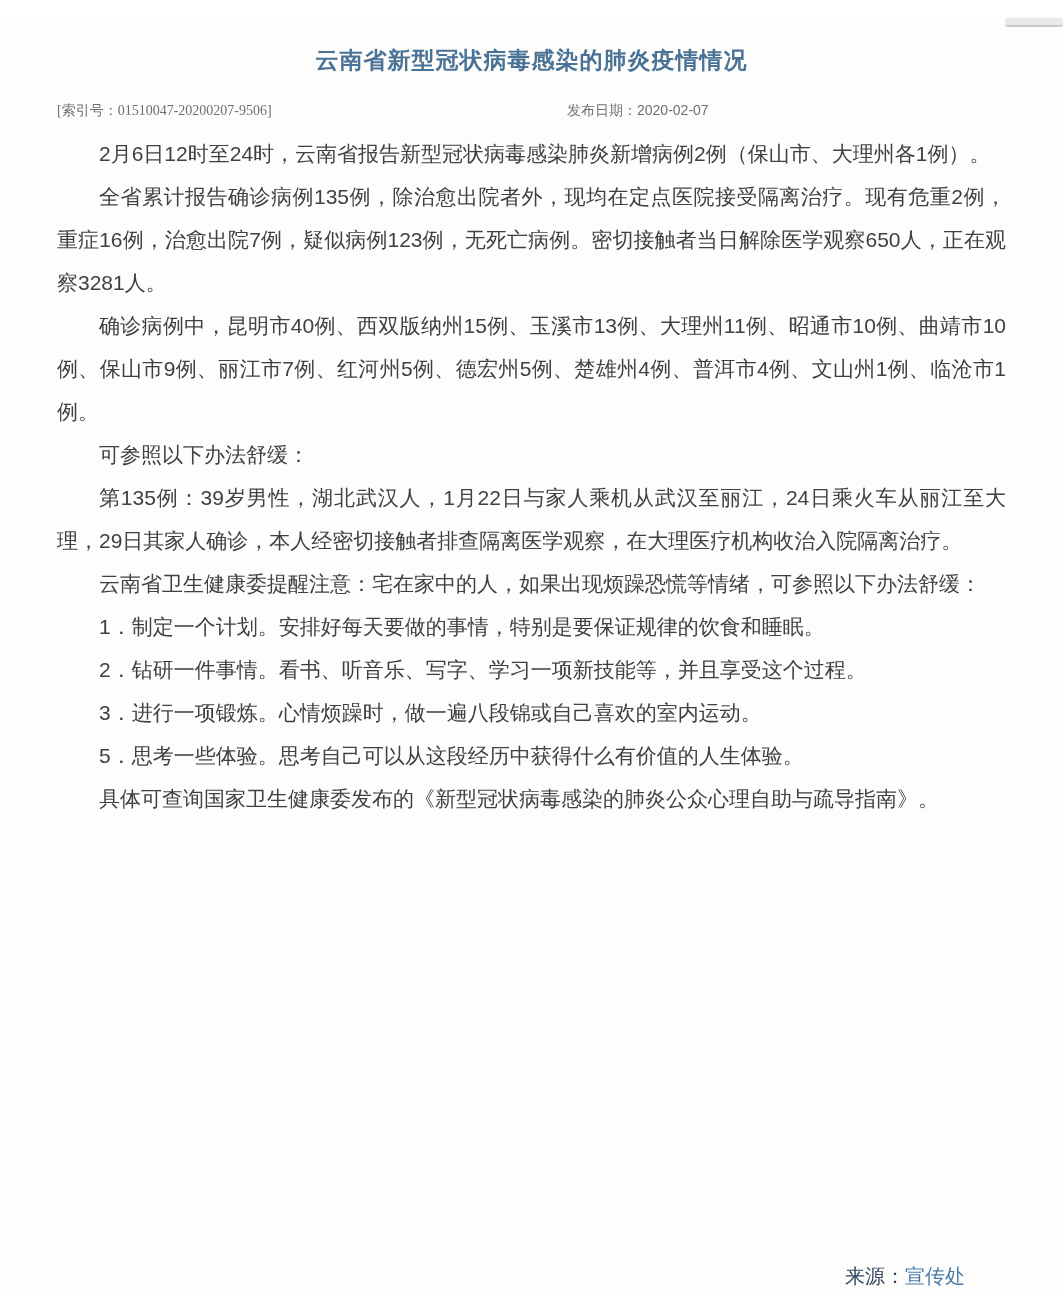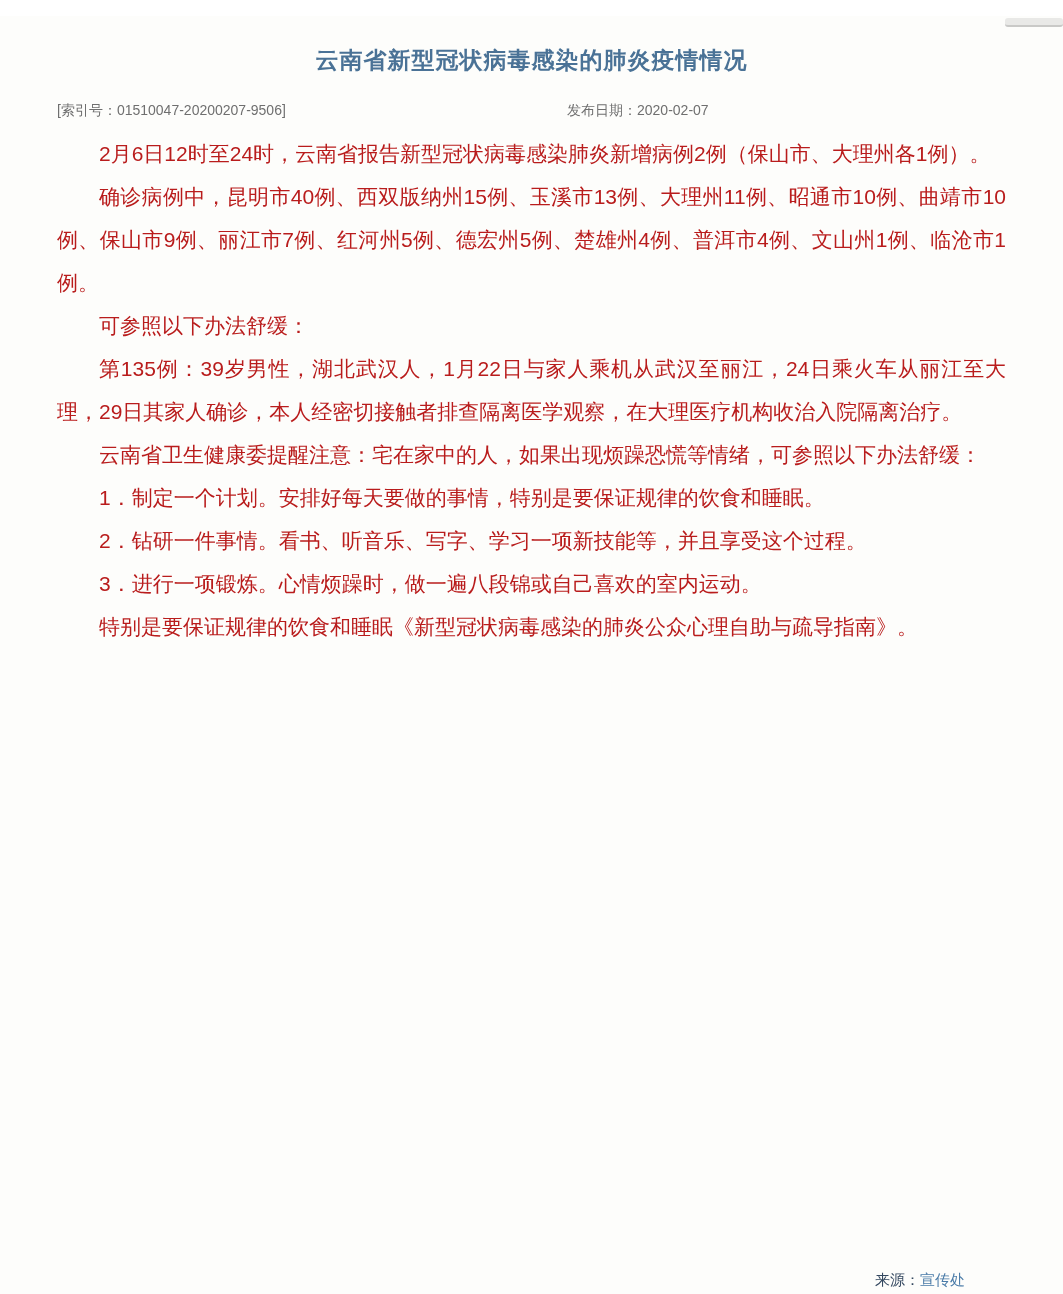--- a/index.html
+++ b/index.html
@@ -33,35 +33,35 @@
     letter-spacing: 1px;
   }
   .meta {
     position: relative;
     margin-top: 26px;
     padding: 0 57px;
     height: 20px;
     font-size: 14px;
     color: #6f6f6f;
   }
-  .meta-index { position: absolute; left: 57px; top: 0; }
+  .meta-index { position: absolute; left: 57px; top: 0; font-family: Liberation Serif, serif; }
   .meta-date  { position: absolute; left: 567px; top: 0; }
   .body {
     padding: 10px 57px 0 57px;
     font-size: 21px;
     line-height: 43px;
-    color: #b91c1c;
+    color: #404040;
     text-align: justify;
   }
   .para { margin: 0; text-indent: 2em; }
   .footer {
     position: absolute;
     right: 98px;
     bottom: 20px;
-    font-size: 15px;
+    font-size: 20px;
     color: #33475f;
   }
   .source-link { color: #4a7ba8; cursor: pointer; }
 </style>
 </head>
 <body>
 
 <div class="page">
 
   <div class="scrollbar-thumb"></div>
@@ -70,38 +70,40 @@
 
   <div class="meta">
     <span class="meta-index">[索引号：01510047-20200207-9506]</span>
     <span class="meta-date">发布日期：2020-02-07</span>
   </div>
 
   <div class="body">
 
       <p class="para">2月6日12时至24时，云南省报告新型冠状病毒感染肺炎新增病例2例（保山市、大理州各1例）。</p>
 
+      <p class="para">全省累计报告确诊病例135例，除治愈出院者外，现均在定点医院接受隔离治疗。现有危重2例，重症16例，治愈出院7例，疑似病例123例，无死亡病例。密切接触者当日解除医学观察650人，正在观察3281人。</p>
 
       <p class="para">确诊病例中，昆明市40例、西双版纳州15例、玉溪市13例、大理州11例、昭通市10例、曲靖市10例、保山市9例、丽江市7例、红河州5例、德宏州5例、楚雄州4例、普洱市4例、文山州1例、临沧市1例。</p>
 
       <p class="para">可参照以下办法舒缓：</p>
 
 
       <p class="para">第135例：39岁男性，湖北武汉人，1月22日与家人乘机从武汉至丽江，24日乘火车从丽江至大理，29日其家人确诊，本人经密切接触者排查隔离医学观察，在大理医疗机构收治入院隔离治疗。</p>
 
       <p class="para">云南省卫生健康委提醒注意：宅在家中的人，如果出现烦躁恐慌等情绪，可参照以下办法舒缓：</p>
 
       <p class="para">1．制定一个计划。安排好每天要做的事情，特别是要保证规律的饮食和睡眠。</p>
 
       <p class="para">2．钻研一件事情。看书、听音乐、写字、学习一项新技能等，并且享受这个过程。</p>
 
 
       <p class="para">3．进行一项锻炼。心情烦躁时，做一遍八段锦或自己喜欢的室内运动。</p>
 
+      <p class="para">5．思考一些体验。思考自己可以从这段经历中获得什么有价值的人生体验。</p>
 
-      <p class="para">特别是要保证规律的饮食和睡眠《新型冠状病毒感染的肺炎公众心理自助与疏导指南》。</p>
+      <p class="para">具体可查询国家卫生健康委发布的《新型冠状病毒感染的肺炎公众心理自助与疏导指南》。</p>
     </div>
 
   <div class="footer">
     <span>来源：</span><span class="source-link">宣传处</span>
   </div>
 
 </div>
 
 </body></html>

